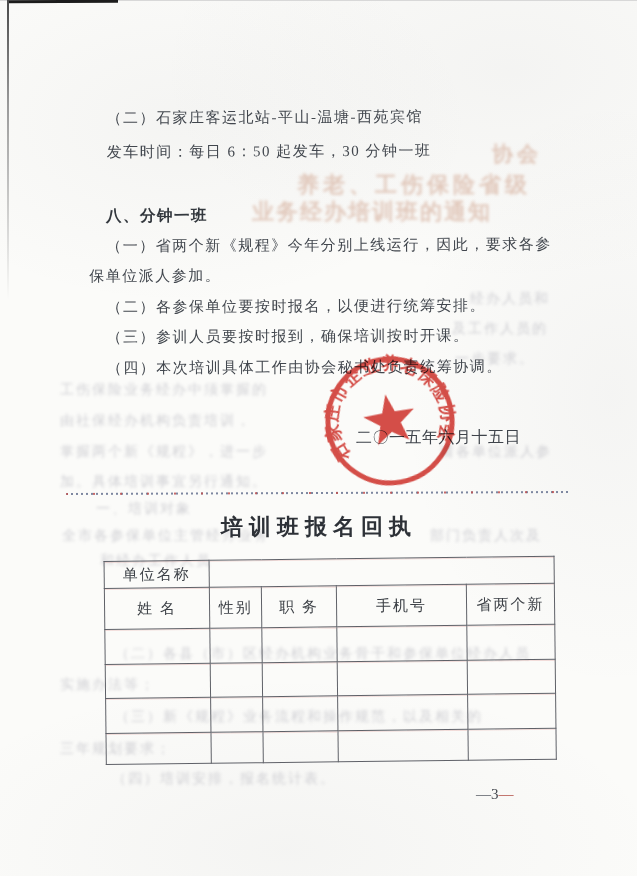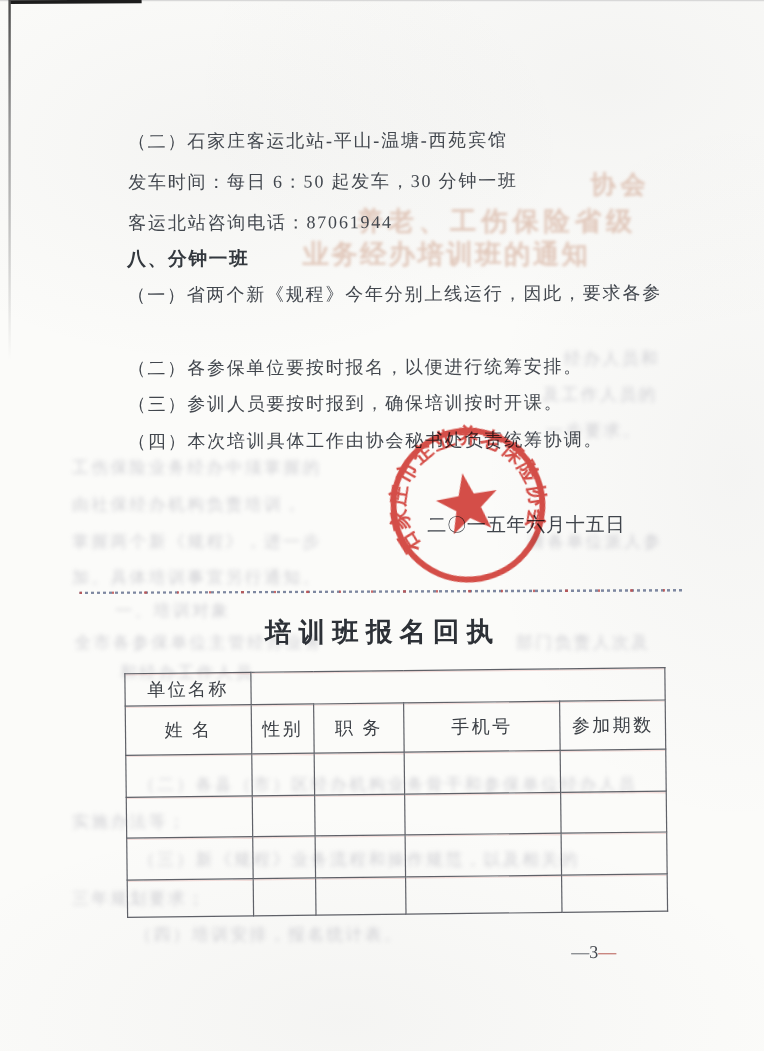--- a/index.html
+++ b/index.html
@@ -79,24 +79,24 @@
       <div class="ghost gray" style="left: 115px; top: 645px;">（二）各县（市）区经办机构业务骨干和参保单位经办人员</div>
       <div class="ghost gray" style="left: 60px; top: 676px;">实施办法等；</div>
       <div class="ghost gray" style="left: 115px; top: 708px;">（三）新《规程》业务流程和操作规范，以及相关的</div>
       <div class="ghost gray" style="left: 60px; top: 740px;">三年规划要求；</div>
       <div class="ghost gray" style="left: 112px; top: 770px;">（四）培训安排，报名统计表。</div>
     </div>
 
   <div class="content layer2">
     <div class="bodyline l-route">（二）石家庄客运北站-平山-温塘-西苑宾馆</div>
     <div class="bodyline l-dep">发车时间：每日 6：50 起发车，30 分钟一班</div>
-    <div class="bodyline l-phone">客运北站咨询电话：87061944</div>
     <div class="bodyline l-head">八、分钟一班</div>
     <div class="reqs">
         <div class="rline" style="top: 0px; left: 107px;">（一）省两个新《规程》今年分别上线运行，因此，要求各参</div>
+        <div class="rline" style="top: 30.4px; left: 90px;">保单位派人参加。</div>
         <div class="rline" style="top: 60.8px; left: 107px;">（二）各参保单位要按时报名，以便进行统筹安排。</div>
         <div class="rline" style="top: 91.2px; left: 107px;">（三）参训人员要按时报到，确保培训按时开课。</div>
         <div class="rline" style="top: 121.6px; left: 107px;">（四）本次培训具体工作由协会秘书处负责统筹协调。</div>
       </div>
     <div class="date">二〇一五年六月十五日</div>
 
     <div class="cutline"></div>
 
     <div class="slip-title">培训班报名回执</div>
 
@@ -112,21 +112,21 @@
         <tbody>
           <tr style="height:27px">
             <td>单位名称</td>
             <td colspan="4"></td>
           </tr>
           <tr style="height:41px">
             <td>姓  名</td>
             <td>性别</td>
             <td>职 务</td>
             <td>手机号</td>
-            <td>参加期数</td>
+            <td>省两个新</td>
           </tr>
           <tr style="height:35px">
               <td></td>
               <td></td>
               <td></td>
               <td></td>
               <td></td>
             </tr>
           <tr style="height:34px">
               <td></td>

